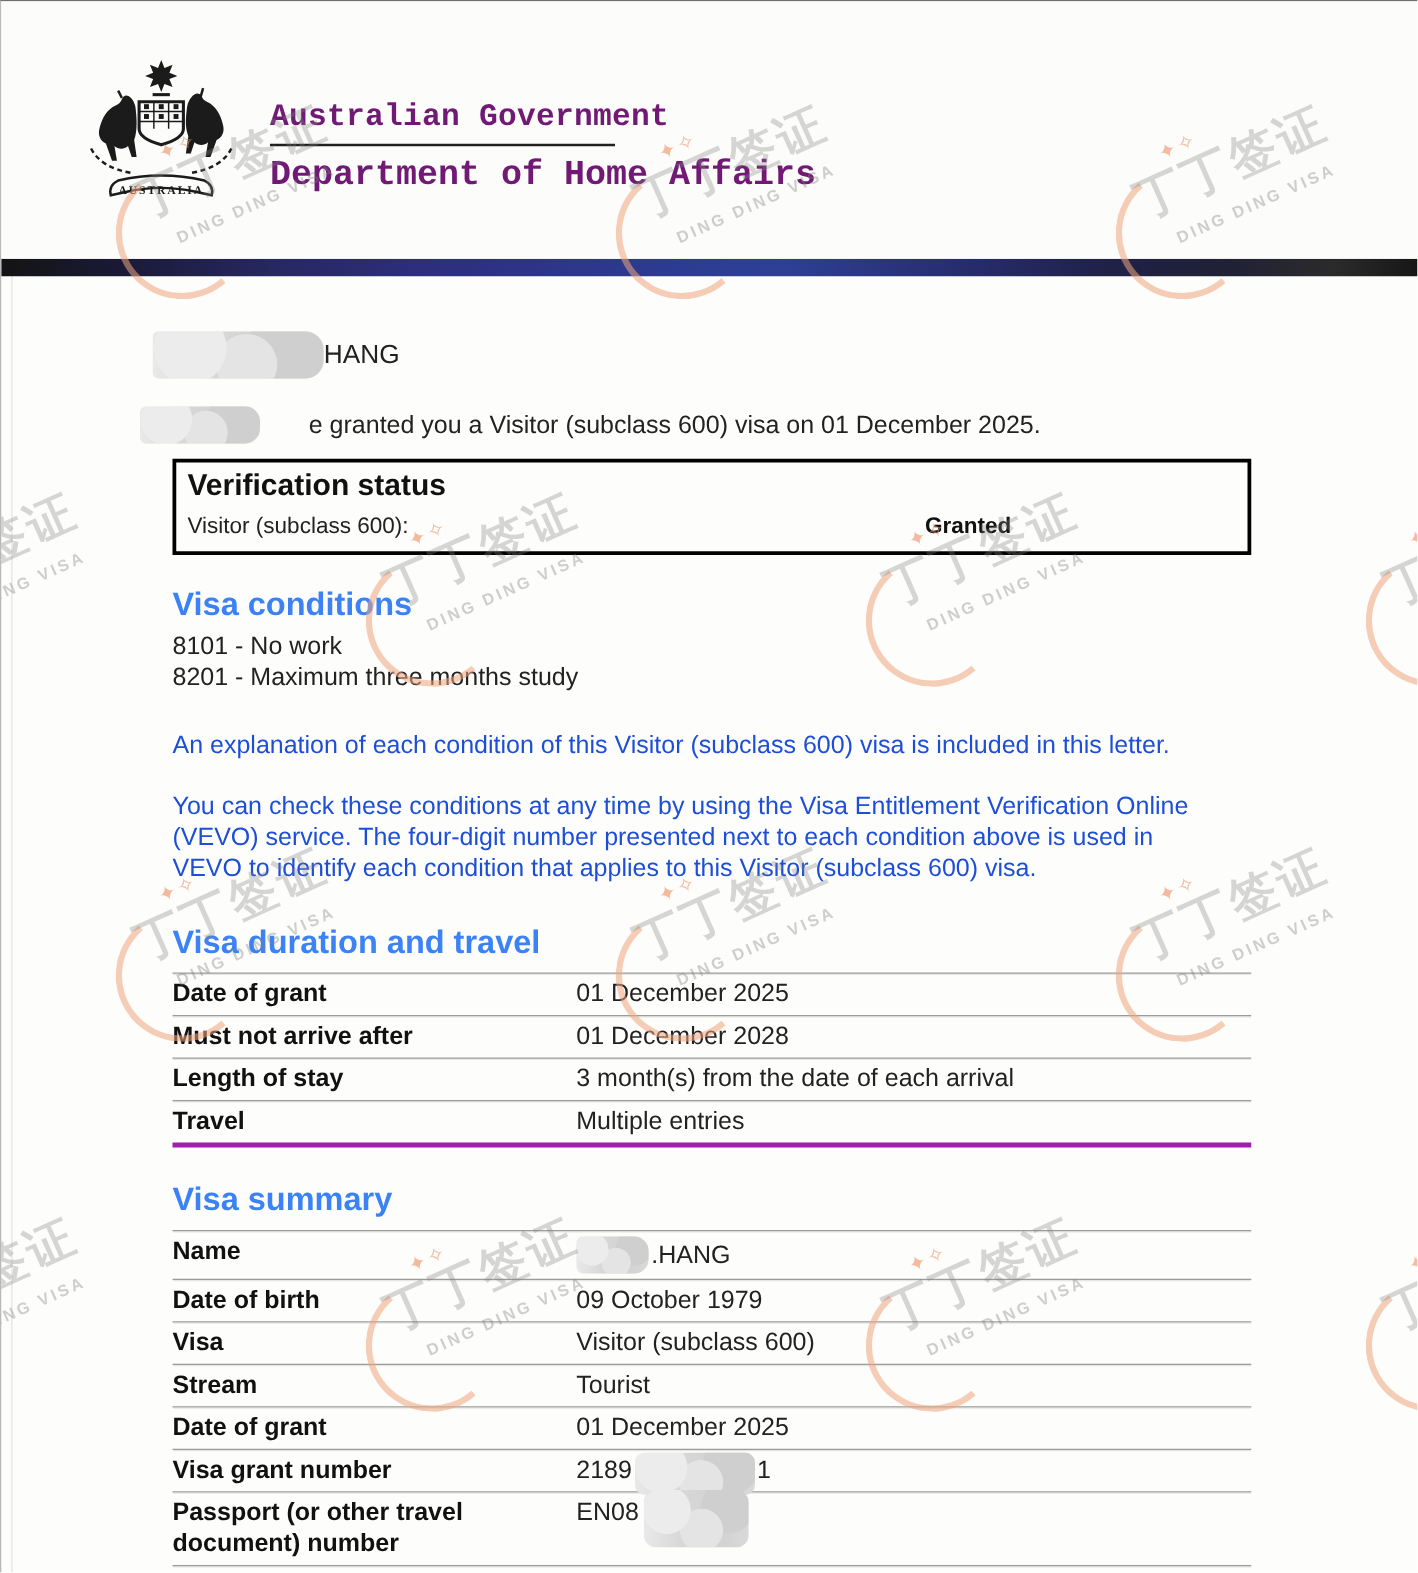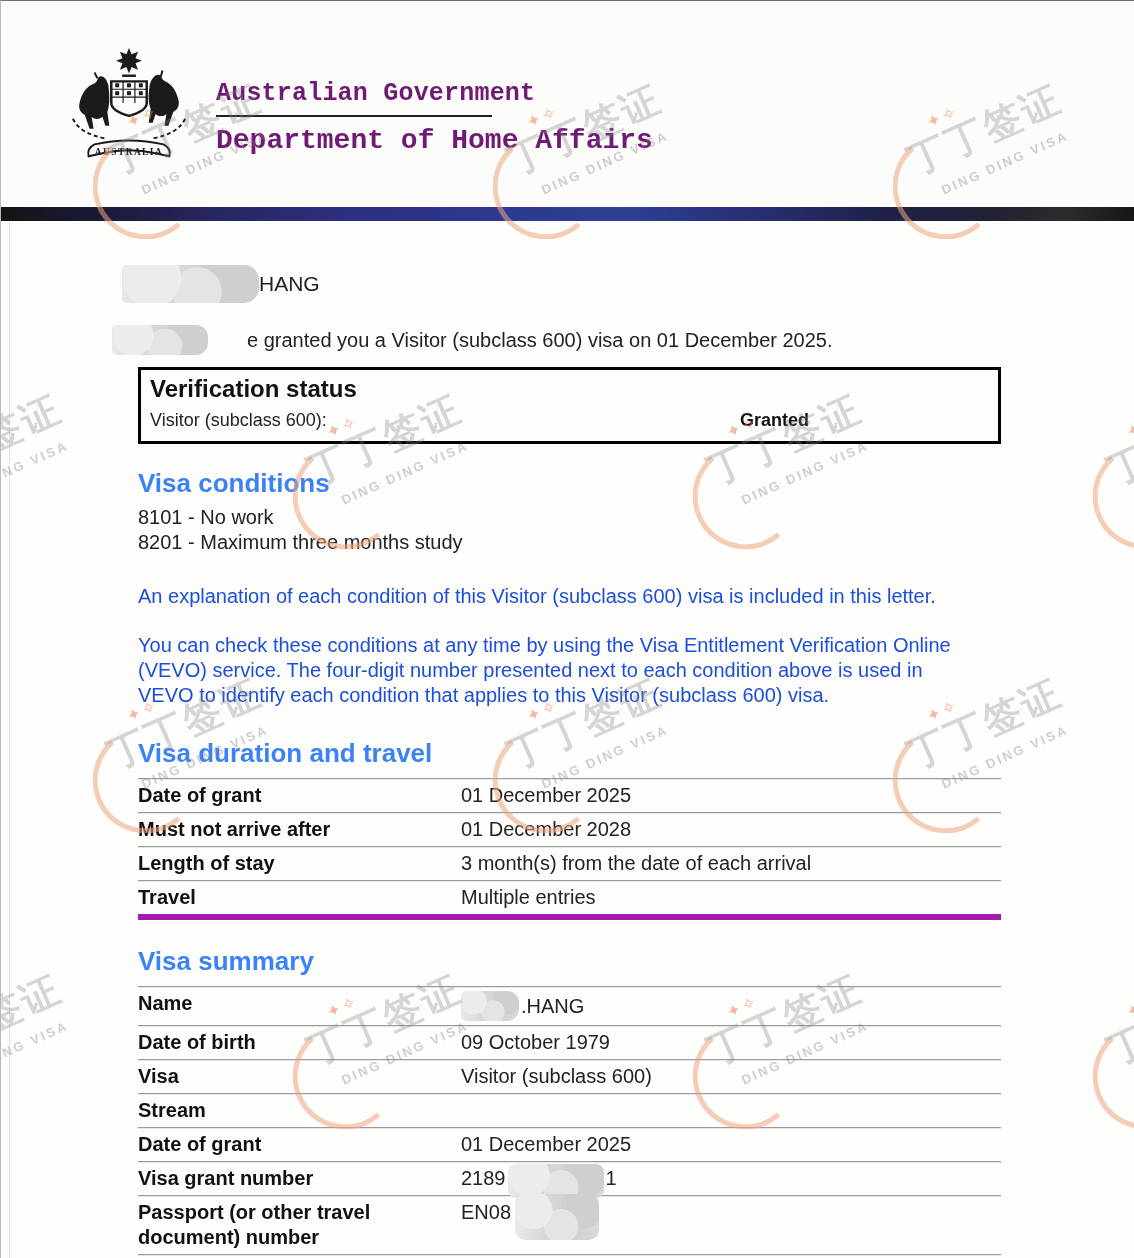--- a/index.html
+++ b/index.html
@@ -69,21 +69,21 @@
   .sec-summary{margin-top:26px;}
 
   .dtable{margin-top:9px;}
   .trow{
     display:grid;grid-template-columns:323px 1fr;
     border-top:1px solid #9b9b9b;
     box-shadow:inset 0 1px 0 #e6e6e2;
     padding:4px 0 4px 0;min-height:25px;
     font-size:20px;line-height:25px;align-items:start;
   }
-  .trow.last{border-bottom:6px solid #a21caf;}
+  .trow.last{border-bottom:4px solid #a21caf;}
   .tlabel{font-weight:bold;color:#111;padding-right:55px;box-sizing:border-box;}
   .tvalue{color:#222;position:relative;}
   .vflex{display:flex;align-items:center;}
   .blur-inline{border-radius:6px 12px 12px 6px;}
   .blur-sum-name{width:58px;height:30px;margin-right:2px;}
   .blur-grant{width:96px;height:34px;margin:-4px 2px -8px 2px;border-radius:8px;}
   .blur-passport{width:84px;height:46px;margin:-6px 0 -18px 4px;border-radius:10px;position:relative;z-index:6;}
 
   
   .wm{
@@ -306,20 +306,21 @@
         <div class="trow">
           <span class="tlabel">Date of birth</span>
           <span class="tvalue">09 October 1979</span>
         </div>
         <div class="trow">
           <span class="tlabel">Visa</span>
           <span class="tvalue">Visitor (subclass 600)</span>
         </div>
         <div class="trow">
           <span class="tlabel">Stream</span>
+          <span class="tvalue">Tourist</span>
         </div>
         <div class="trow">
           <span class="tlabel">Date of grant</span>
           <span class="tvalue">01 December 2025</span>
         </div>
         <div class="trow">
           <span class="tlabel">Visa grant number</span>
           <span class="tvalue vflex">
             <span>2189</span>
             <span class="blur blur-inline blur-grant"></span>

